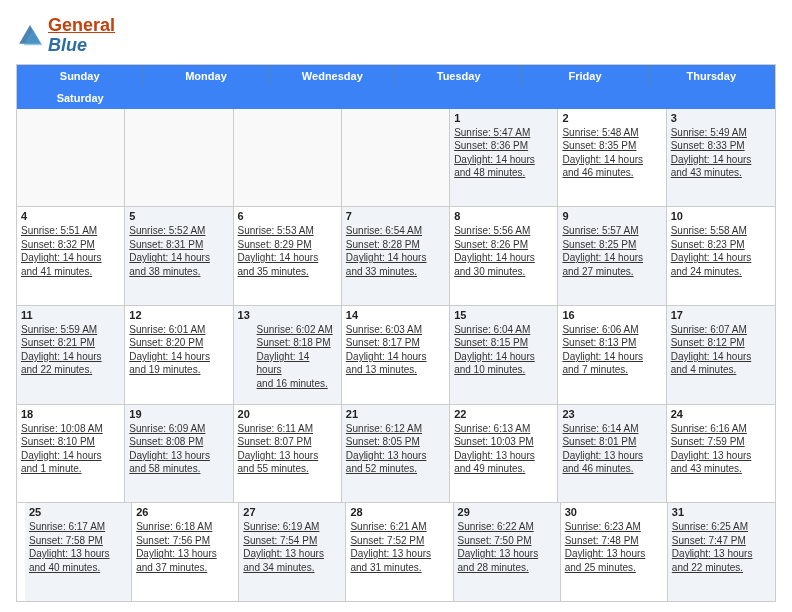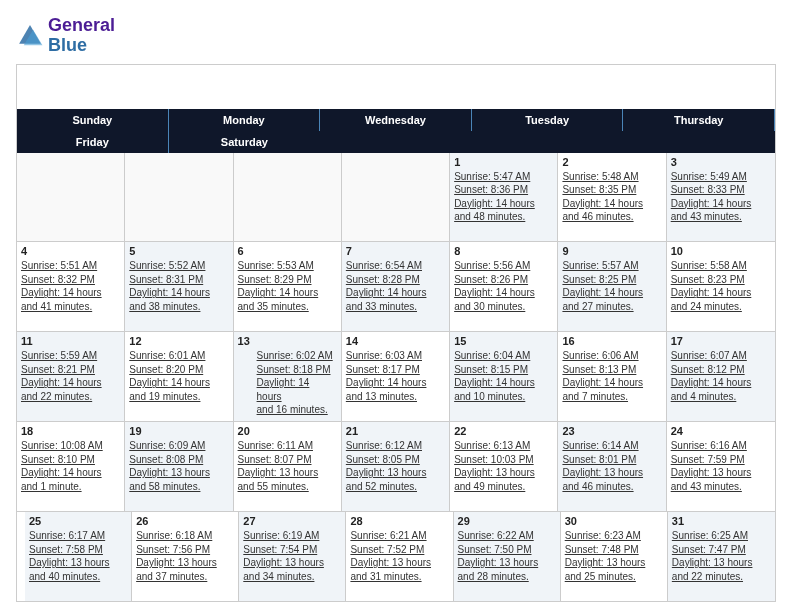--- a/index.html
+++ b/index.html
@@ -28,21 +28,22 @@
       align-items: center;
       gap: 4px;
     }
     .logo-text {
       font-size: 18px;
       font-weight: bold;
       color: #333;
       line-height: 1.1;
     }
     .logo-text span {
-      color: #4c1d95;
+      color: #c2410c;
+      text-decoration: underline;
     }
     .logo-icon {
       width: 28px;
       height: 28px;
     }
     .title-block {
       text-align: right;
     }
     .main-title {
       font-size: 30px;
@@ -54,23 +55,22 @@
       color: #555;
     }
     .calendar {
       flex: 1;
       display: flex;
       flex-direction: column;
       border: 1px solid #ccc;
     }
     .cal-header {
       display: grid;
-      grid-template-columns: repeat(5, 1fr);
-      background: #0f172a;
-      margin-top: 44px;
+      grid-template-columns: repeat(6, 1fr);
+      background: #3b82f6;
     }
     .cal-header-cell {
       color: #fff;
       font-size: 11px;
       font-weight: bold;
       text-align: center;
       padding: 5px 2px;
       border-right: 1px solid #4a85b8;
     }
     .cal-header-cell:last-child { border-right: none; }
@@ -116,37 +116,37 @@
 
 <div class="page">
   <div class="header">
     <div class="logo">
       <svg class="logo-icon" viewBox="0 0 36 36">
         <polygon points="18,4 32,28 4,28" fill="#2e6da4" opacity="0.85"></polygon>
         <polygon points="22,10 34,30 10,30" fill="#4a9fd4" opacity="0.6"></polygon>
       </svg>
       <div>
         <div class="logo-text"><span>General</span></div>
-        <div class="logo-text" style="color:#2e6da4;">Blue</div>
+        <div class="logo-text" style="color:#2e6da4;font-style:italic;">Blue</div>
       </div>
     </div>
     <div class="title-block">
       <div class="main-title"></div>
       <div class="subtitle"></div>
     </div>
   </div>
 
   <div class="calendar">
     <div class="cal-header">
       <div class="cal-header-cell">Sunday</div>
       <div class="cal-header-cell">Monday</div>
       <div class="cal-header-cell">Wednesday</div>
       <div class="cal-header-cell">Tuesday</div>
+      <div class="cal-header-cell">Friday</div>
       <div class="cal-header-cell">Thursday</div>
-      <div class="cal-header-cell">Friday</div>
       <div class="cal-header-cell">Saturday</div>
     </div>
     <div class="cal-body" id="cal-body">
     <div class="cal-row">
           <div class="cal-cell empty"></div>
           <div class="cal-cell empty"></div>
           <div class="cal-cell empty"></div>
           <div class="cal-cell empty"></div>
           <div class="cal-cell shaded">
             <div class="day-num">1</div>

